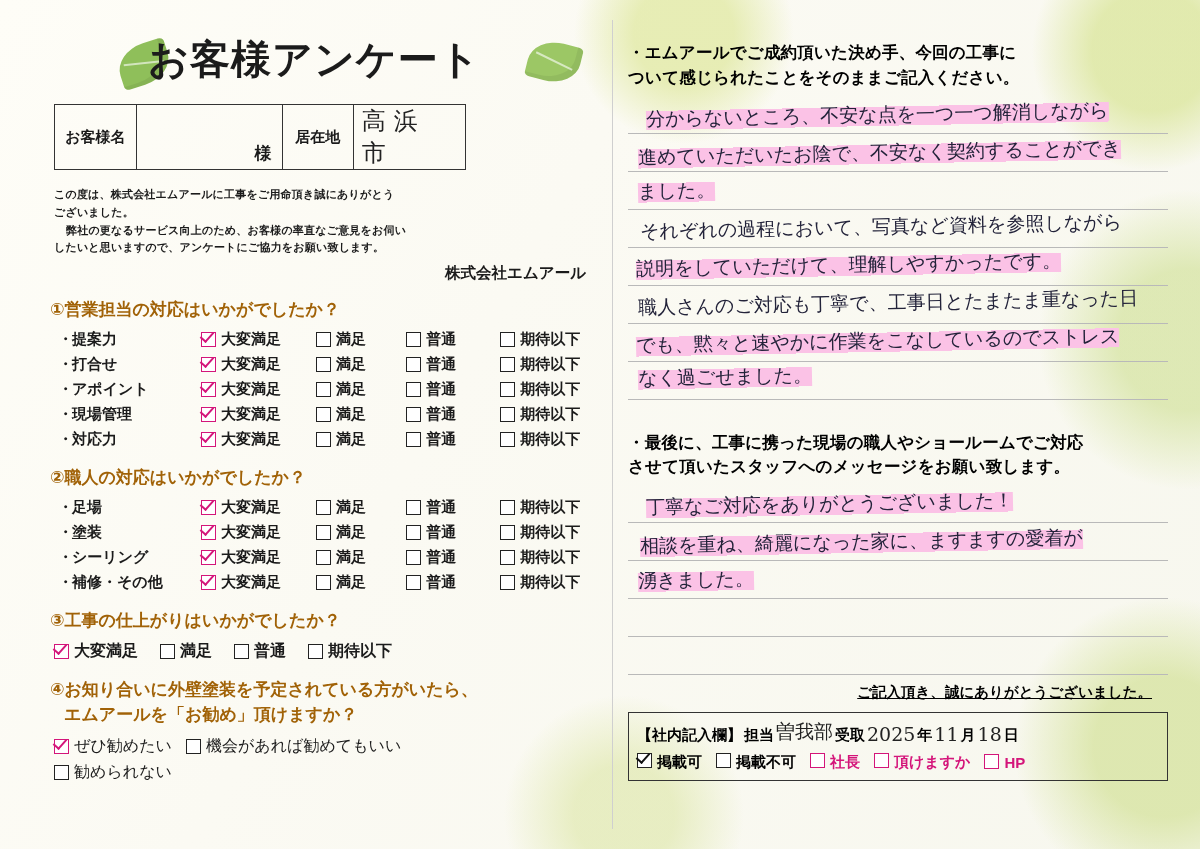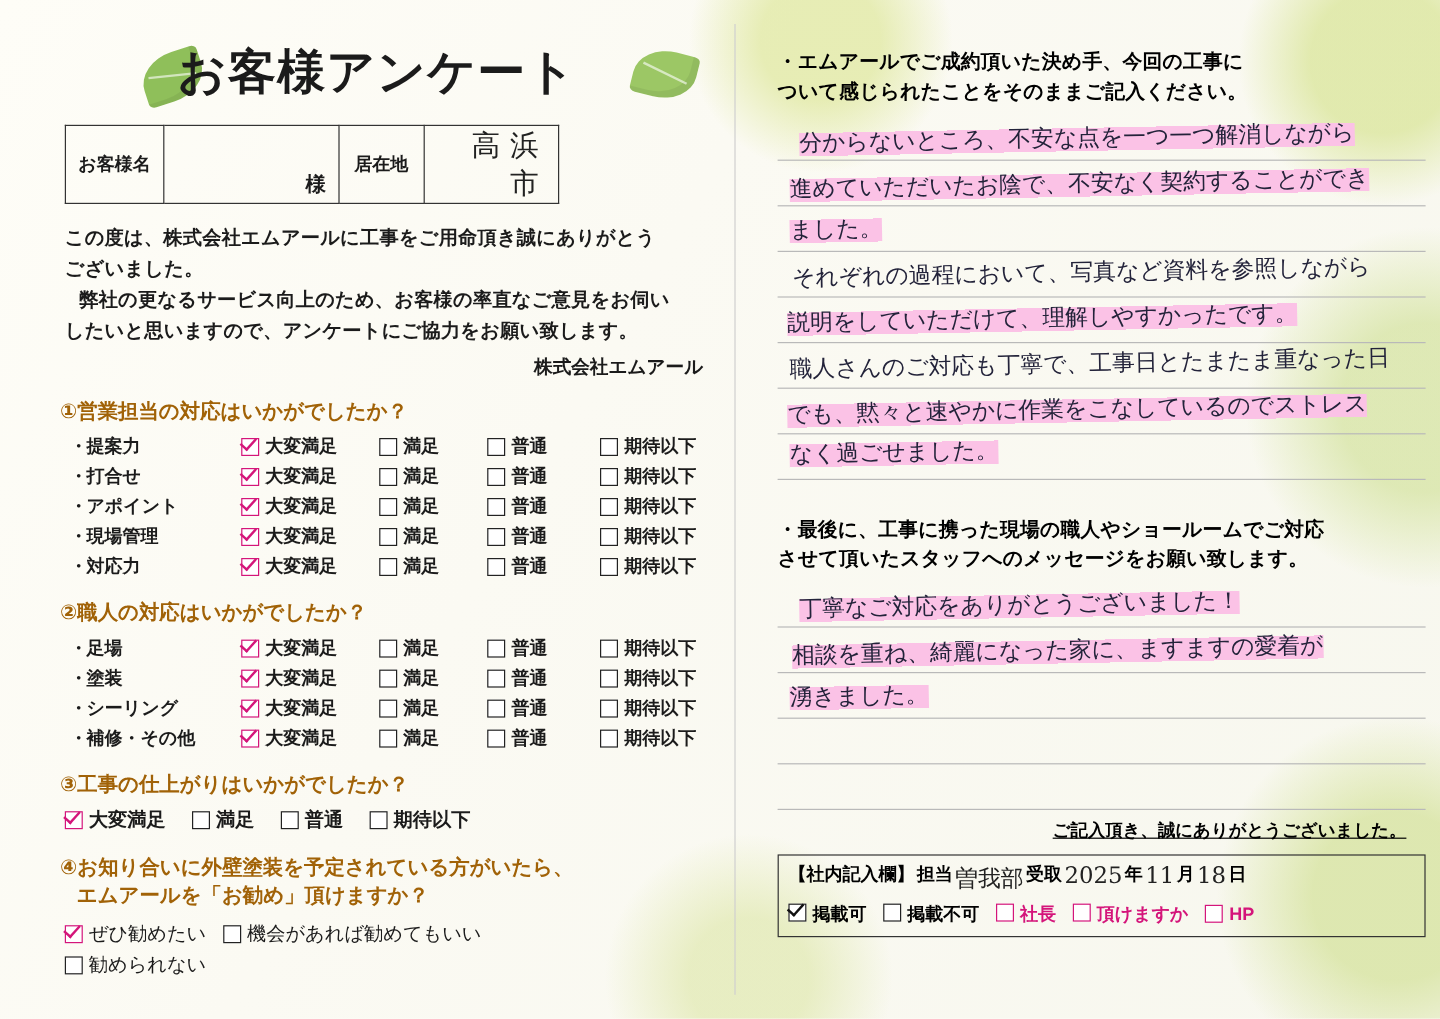--- a/index.html
+++ b/index.html
@@ -34,21 +34,21 @@
     font-family:"DejaVu Sans","Liberation Sans",sans-serif;}
 
   table.cust{border-collapse:collapse;margin-top:6px;margin-left:14px;width:412px;}
   table.cust td{border:1.5px solid #333;height:42px;font-size:15px;font-weight:bold;padding:0 8px;}
   .lbl{width:92px;text-align:center;background:transparent;}
   .val{position:relative;}
   .sama{position:absolute;right:10px;bottom:4px;font-size:17px;font-weight:bold;}
   .hw-city{font-size:24px;letter-spacing:8px;color:#222;font-weight:normal;
            font-family:"DejaVu Serif",serif;}
 
-  .intro{margin:16px 0 0 14px;font-size:16px;line-height:1.62;font-weight:bold;letter-spacing:.2px;}
+  .intro{margin:16px 0 0 14px;font-size:11px;line-height:1.62;font-weight:bold;letter-spacing:.2px;}
   .intro .ind{display:block;text-indent:12px;}
   .company{margin:6px 14px 0 0;text-align:right;font-size:15.5px;font-weight:bold;}
 
   .qhead{margin:14px 0 6px 10px;font-size:17px;font-weight:bold;color:#a16207;}
 
   .rows{margin-left:18px;}
   .row{display:flex;align-items:center;height:25px;font-size:15px;font-weight:bold;}
   .rowlabel{width:150px;display:flex;align-items:center;}
   .bullet{display:inline-block;width:14px;}
   .opt{display:flex;align-items:center;margin-right:14px;}
@@ -57,37 +57,37 @@
   .opt.checked .bx:after{content:"";position:absolute;left:1px;top:-4px;width:6px;height:11px;
       border:solid #d4157a;border-width:0 2.4px 2.4px 0;transform:rotate(42deg);}
   .w1{width:106px;} .w2{width:80px;} .w3{width:84px;} .w4{width:90px;}
 
   .q3line{margin-left:14px;display:flex;align-items:center;height:26px;font-size:16px;font-weight:bold;}
   .q3line .opt{margin-right:22px;font-size:16px;}
   .q4lines{margin-left:14px;font-size:16px;font-weight:normal;}
   .q4row{display:flex;align-items:center;height:26px;}
 
   
-  .right{position:absolute;left:648px;top:40px;width:540px;}
+  .right{position:absolute;left:628px;top:40px;width:540px;}
   .rq{font-size:16.5px;font-weight:bold;line-height:1.5;letter-spacing:.2px;}
   .lines{position:relative;margin-top:6px;}
   .line{border-bottom:1px solid #b9b9b9;height:37px;}
   .hwbox{position:absolute;left:0;top:0;width:100%;}
   .hw{
     position:absolute;
     font-family:"DejaVu Serif","Liberation Serif",serif;
     color:#23233a;font-size:19px;white-space:nowrap;
     transform:rotate(-1.1deg);
   }
   .hl{background:linear-gradient(transparent 18%, #fbc2e6 18%, #fbc2e6 92%, transparent 92%);}
 
   .sign{margin-top:8px;text-align:right;font-size:14.5px;font-weight:bold;padding-right:16px;text-decoration:underline;}
 
   .intbox{margin-top:10px;border:1.5px solid #333;padding:6px 8px 8px 8px;position:relative;}
-  .introw1{display:flex;align-items:flex-start;font-size:15px;font-weight:bold;gap:2px;}
+  .introw1{display:flex;align-items:flex-end;font-size:15px;font-weight:bold;gap:2px;}
   .introw1 .hwv{font-family:"DejaVu Serif",serif;font-size:19px;font-weight:normal;color:#222;}
   .introw2{display:flex;align-items:center;margin-top:8px;font-size:15px;font-weight:bold;gap:14px;}
   .cb{display:inline-flex;align-items:flex-start;}
   .cb .bx{display:inline-block;width:13px;height:13px;border:1.6px solid #222;margin-right:5px;position:relative;background:#fff;}
   .cb.on .bx:after{content:"";position:absolute;left:1px;top:-4px;width:6px;height:11px;
       border:solid #111;border-width:0 2.3px 2.3px 0;transform:rotate(42deg);}
   .pink{color:#d4157a;}
   .pink .bx{border-color:#d4157a;}
   .divider{position:absolute;left:612px;top:20px;bottom:20px;width:1px;background:#cfcfcf;}
 </style>
@@ -112,21 +112,21 @@
     </div>
 
     <table class="cust">
       <tbody>
           <tr>
         <td class="lbl">お客様名</td>
         <td class="val" style="width:200px;">
           <span class="sama">様</span>
         </td>
         <td class="lbl" style="width:76px;">居在地</td>
-        <td class="val" style="width:130px;text-align:right;">
+        <td class="val" style="width:130px;">
           <span class="hw-city">高浜 市</span>
         </td>
       </tr>
     </tbody>
       </table>
 
     <div class="intro">
       <span>この度は、株式会社エムアールに工事をご用命頂き誠にありがとう</span><br>
       <span>ございました。</span><br>
       <span class="ind">弊社の更なるサービス向上のため、お客様の率直なご意見をお伺い</span>

